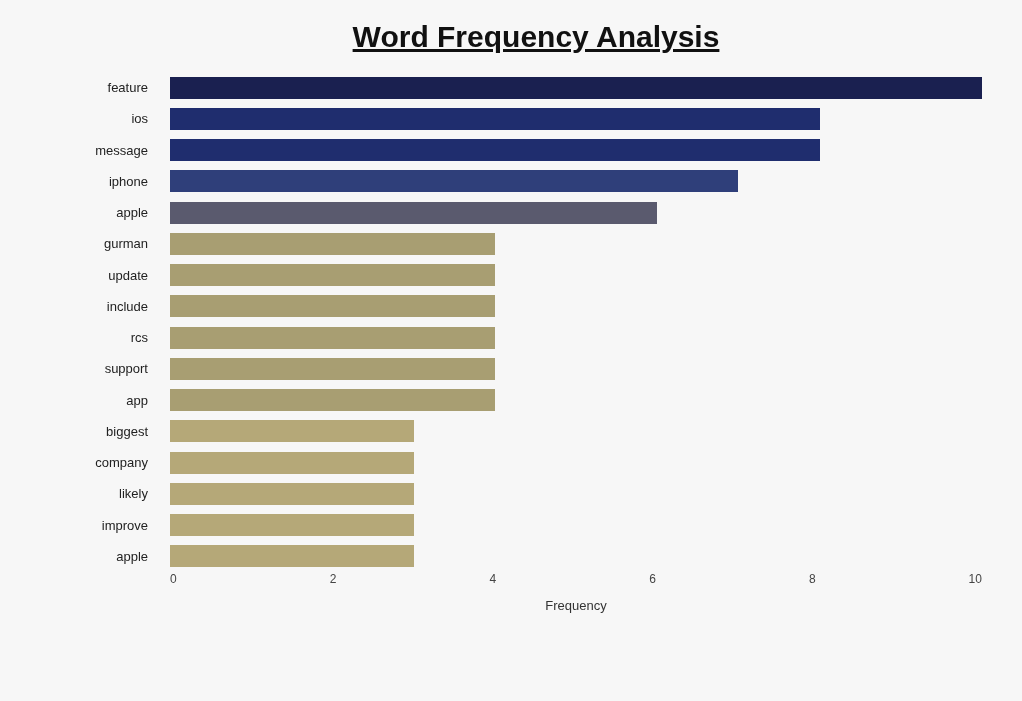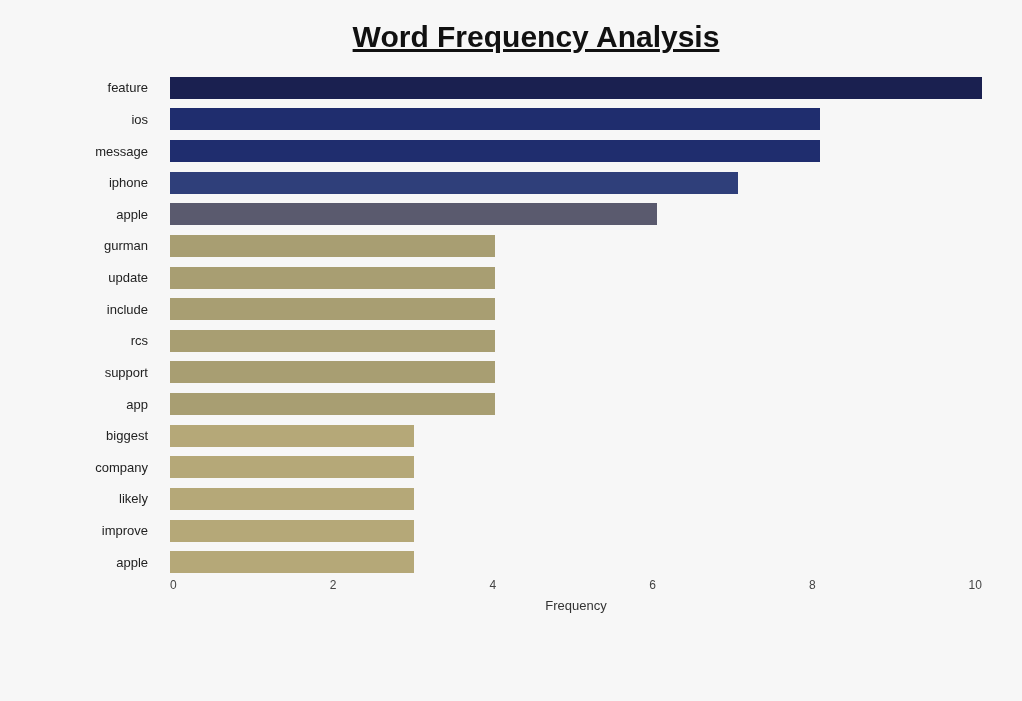--- a/index.html
+++ b/index.html
@@ -78,21 +78,21 @@
     }
     .x-tick {
       font-size: 12px;
       color: #444;
       text-align: center;
     }
     .x-label {
       text-align: center;
       font-size: 13px;
       color: #333;
-      margin-top: 6px;
+      margin-top: 12px;
     }
   </style>
 </head>
 <body>
 
 <div class="chart-container">
   <div class="chart-title">Word Frequency Analysis</div>
 
   <div class="chart-area">
     <div class="bars-section" id="bars-section">

